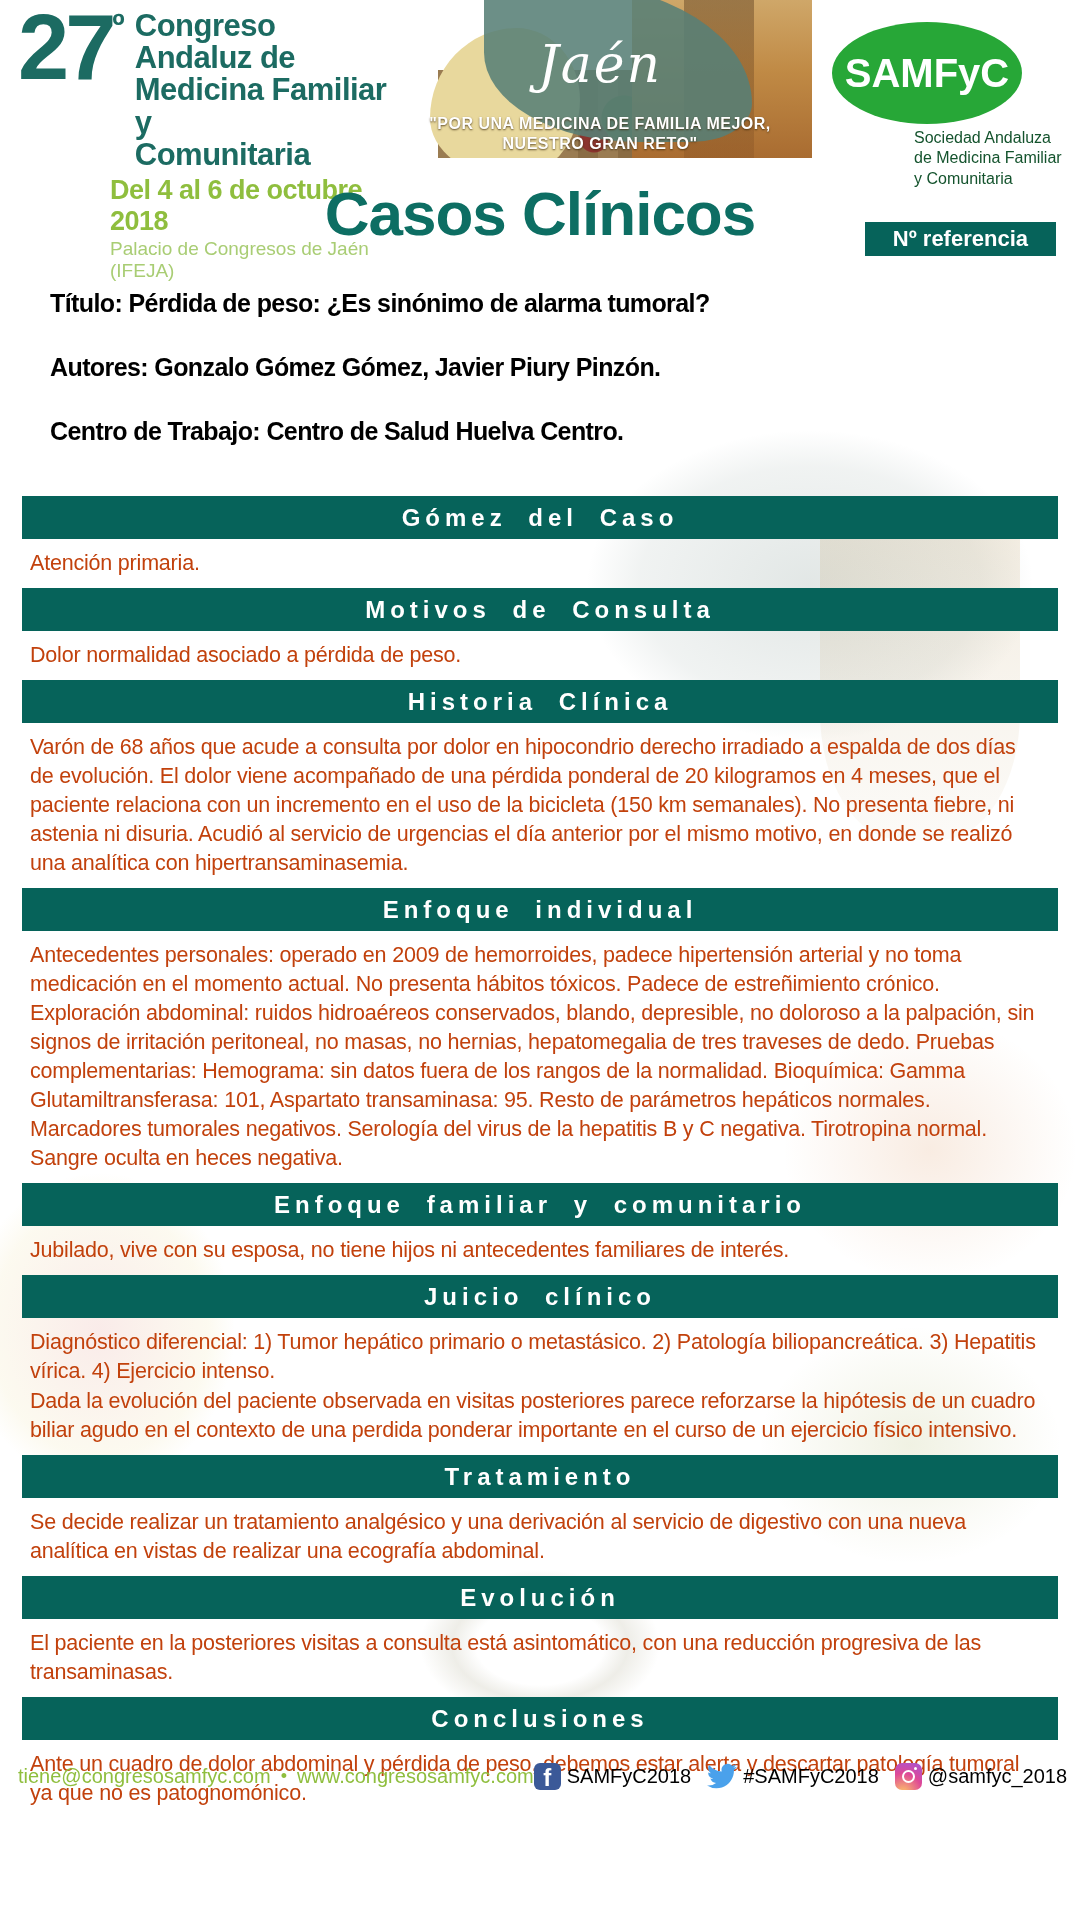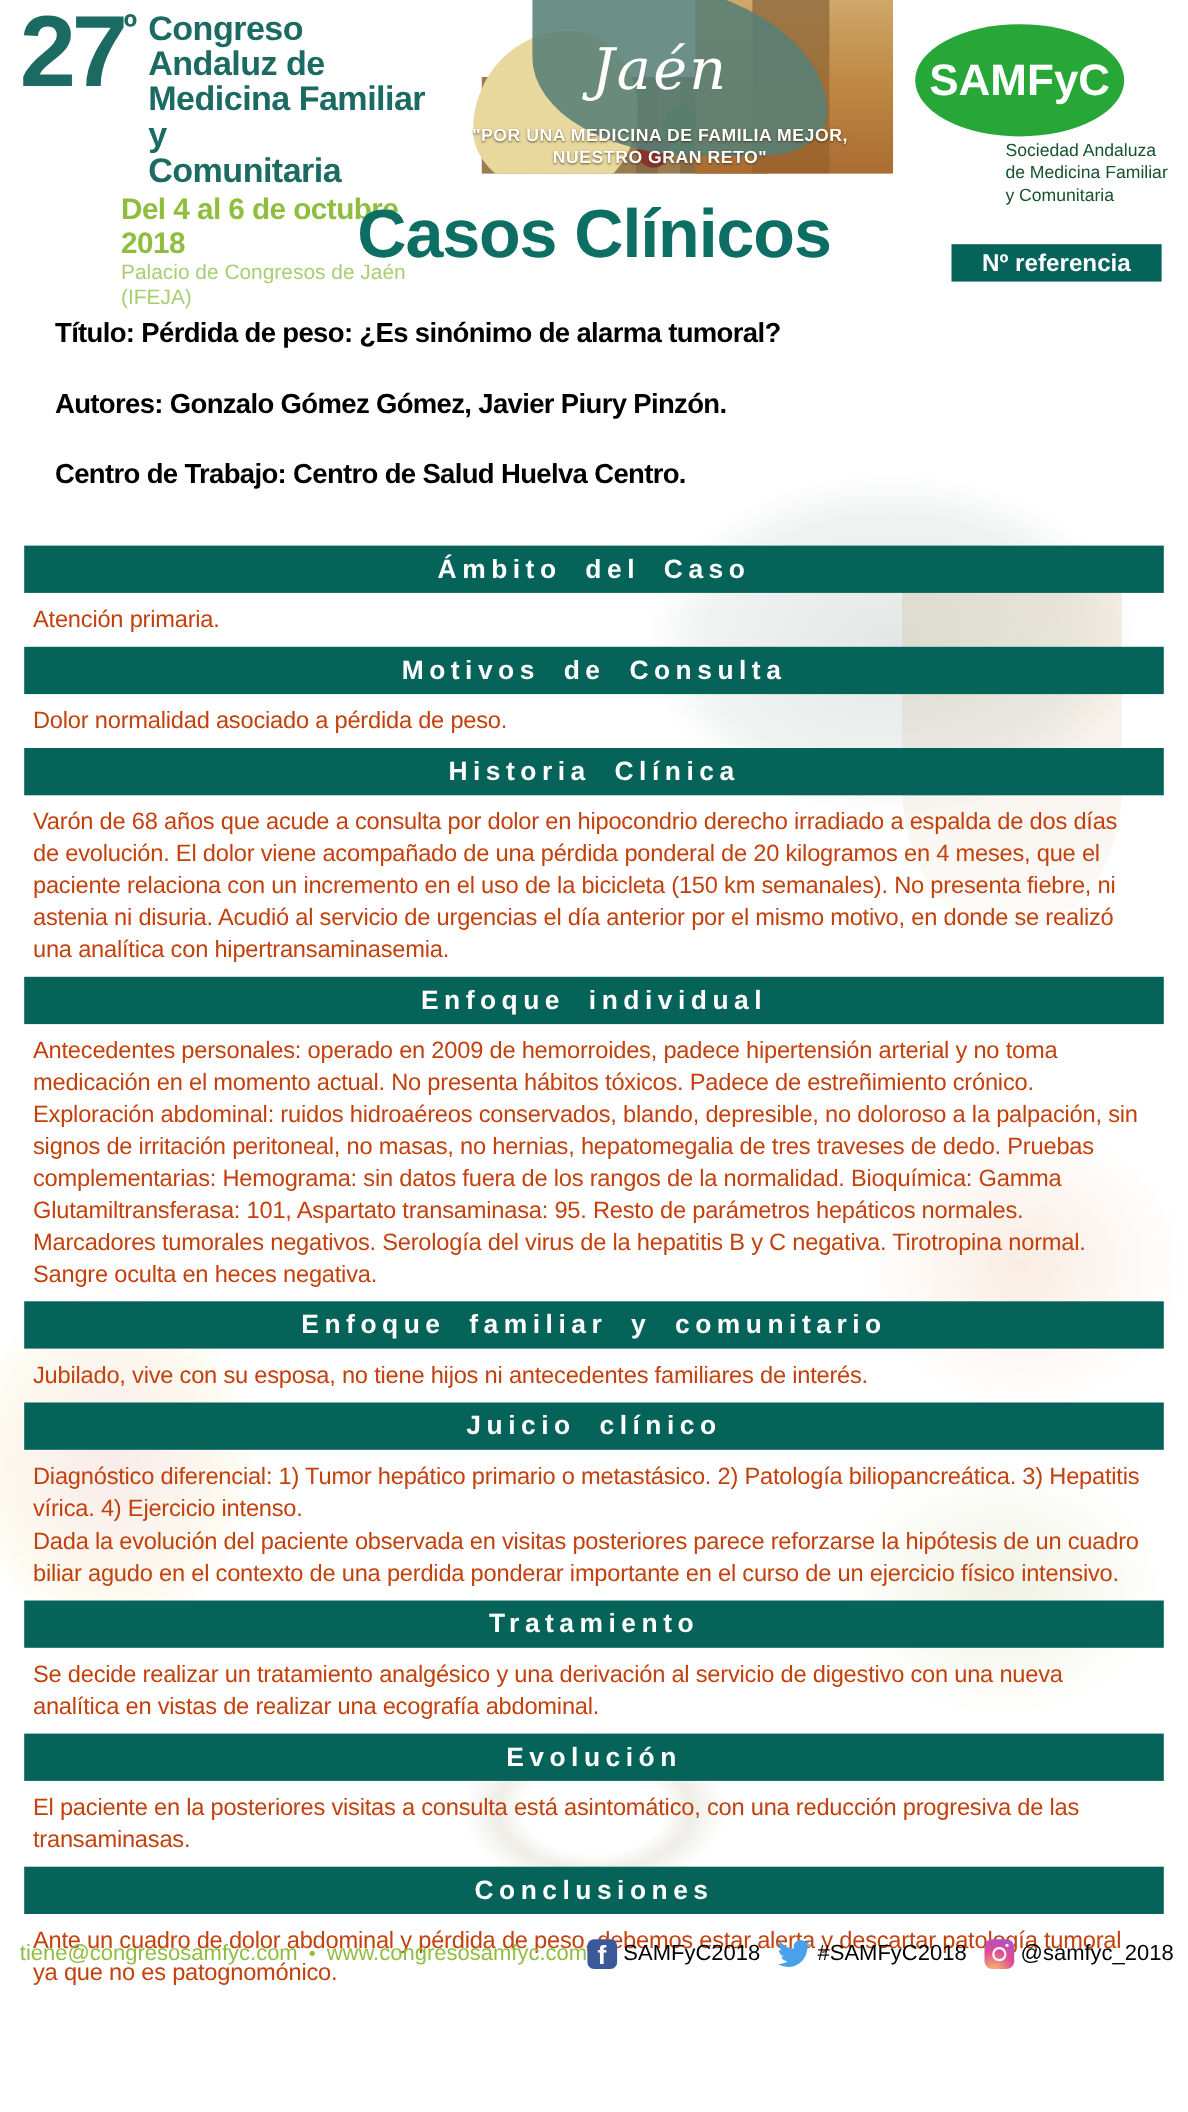--- a/index.html
+++ b/index.html
@@ -180,21 +180,21 @@
     </div>
 
     <div class="meta">
       <p>Título: Pérdida de peso: ¿Es sinónimo de alarma tumoral?</p>
       <p>Autores: Gonzalo Gómez Gómez, Javier Piury Pinzón.</p>
       <p>Centro de Trabajo: Centro de Salud Huelva Centro.</p>
     </div>
 
     <div class="sec">
       <div class="banner">
-        <span>Ámbito del Caso</span>
+        <span>Gómez del Caso</span>
       </div>
       <p>Atención primaria.</p>
     </div>
 
     <div class="sec">
       <div class="banner">
         <span>Motivos de Consulta</span>
       </div>
       <p>Dolor normalidad asociado a pérdida de peso.</p>
     </div>

